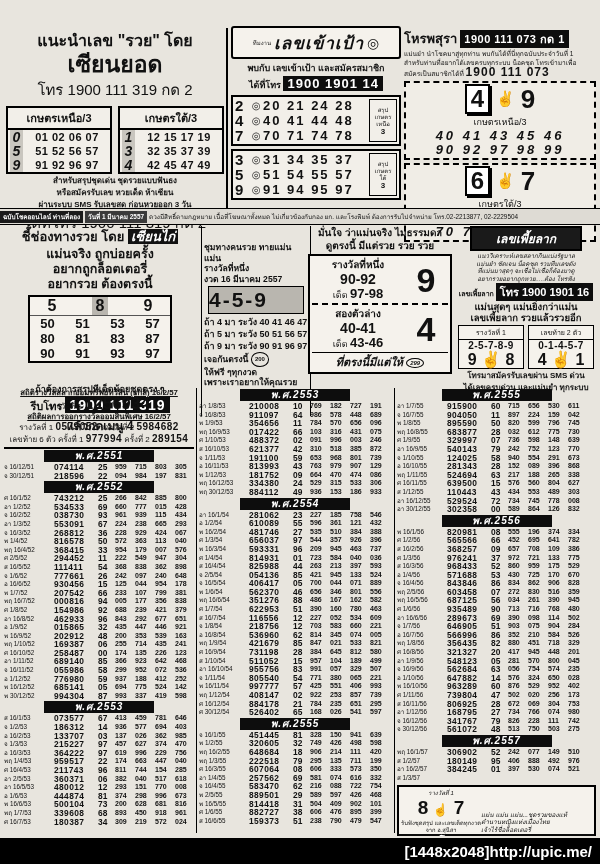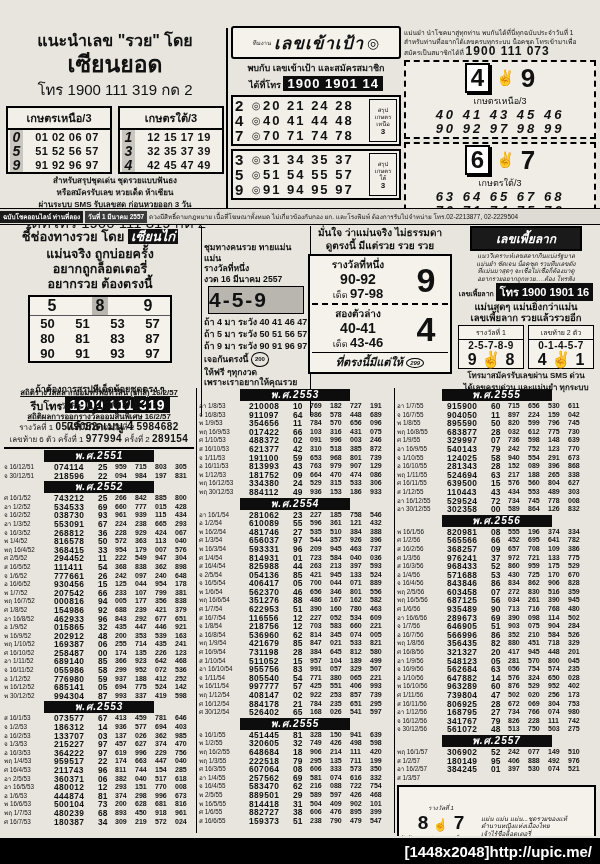--- a/index.html
+++ b/index.html
@@ -111,21 +111,21 @@
   .intro .p b{font-size:16px;letter-spacing:.5px}
   .intro .p .md{font-size:10px;letter-spacing:.5px}
   .yearbar{background:#0d0d0d;color:#fff;font-weight:bold;font-style:italic;font-size:10px;text-align:center;width:110px;margin:1px auto;line-height:12px;letter-spacing:1px}
   .srow{display:grid;grid-template-columns:50px 44px 17px 20px 20px 20px 19px;height:8.6px;line-height:8.6px;align-items:center}
   .srow .sc0{font-size:6.3px}
   .srow .sc1{font-size:8.4px;font-weight:bold;letter-spacing:.4px}
   .srow .sc2{font-size:8.4px;font-weight:bold}
   .srow .sc3,.srow .sc4,.srow .sc5,.srow .sc6{font-size:7px;font-weight:bold}
   
   .adbox{border:2px solid #000;margin-top:3px;background:#f5f2ec}
-  .adtop{display:flex;align-items:center;padding:16px 2px}
+  .adtop{display:flex;align-items:flex-end;padding:1px 2px}
   .adleft{width:80px;text-align:center}
   .adleft .sm{font-size:6px;font-style:italic}
   .adleft .bigs{font-size:19px;font-weight:bold;line-height:19px}
   .adleft .bigs .hand{font-size:12px}
   .adleft .cap{font-size:5.8px;line-height:6.5px}
   .adright{flex:1;text-align:left}
   .adright div{font-size:6.4px;font-style:italic;line-height:7.5px}
   .adbar{background:#0d0d0d;color:#fff;font-weight:bold;font-size:10px;text-align:center;line-height:13px;letter-spacing:.5px}
   
   .bottombar{left:0;top:838px;width:600px;height:26px;background:#000;color:#fff;display:flex;align-items:center;justify-content:flex-end;padding-right:8px;box-sizing:border-box;font-size:15px;font-weight:bold}
@@ -241,20 +241,24 @@
       <div class="sidelabel">
           <div>สรุป</div>
           <div>เกษตร</div>
           <div>ใต้</div>
           <div>3</div>
         </div>
     </div>
   </div>
 
   <div class="abs hr">
+    <div class="ttl">
+      <span class="nm">โหรพสุรา</span>
+      <span class="blackbox">1900 111 073 กด 1</span>
+    </div>
     <div class="fine">แม่นยำ นำโชคมาสู่ทุกท่าน พบกันได้ที่นี่ทุกฉบับประจำวันที่ 1</div>
     <div class="fine">สำหรับท่านที่อยากได้เลขครบทุกระบบ น็อคชุด โทรเข้ามาเพื่อ</div>
     <div class="fine">
       <span>สมัครเป็นสมาชิกได้ที่</span>
       <span class="bignum">1900 111 073</span>
     </div>
     <div class="dashbox">
       <div class="bigrow">
         <span class="d1">4</span>
         <span class="hand">✌</span>
@@ -759,21 +763,21 @@
             <span class="sc sc0">พ 16/6/53</span>
             <span class="sc sc1">500104</span>
             <span class="sc sc2">73</span>
             <span class="sc sc3">200</span>
             <span class="sc sc4">628</span>
             <span class="sc sc5">681</span>
             <span class="sc sc6">816</span>
           </div>
           <div class="srow">
             <span class="sc sc0">พฤ 1/7/53</span>
-            <span class="sc sc1">480239</span>
+            <span class="sc sc1">339608</span>
             <span class="sc sc2">68</span>
             <span class="sc sc3">893</span>
             <span class="sc sc4">450</span>
             <span class="sc sc5">918</span>
             <span class="sc sc6">961</span>
           </div>
           <div class="srow">
             <span class="sc sc0">ศ 16/7/53</span>
             <span class="sc sc1">180387</span>
             <span class="sc sc2">34</span>

